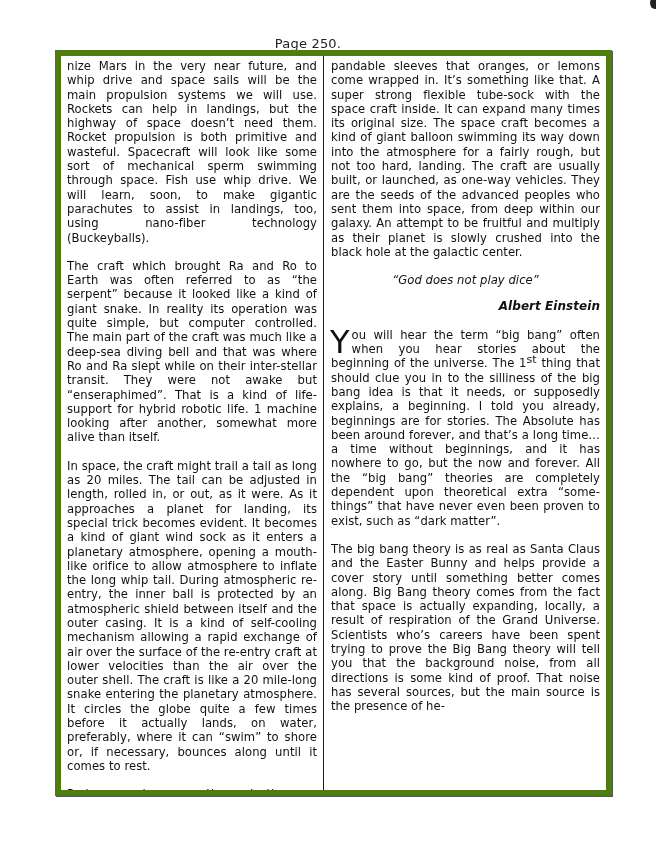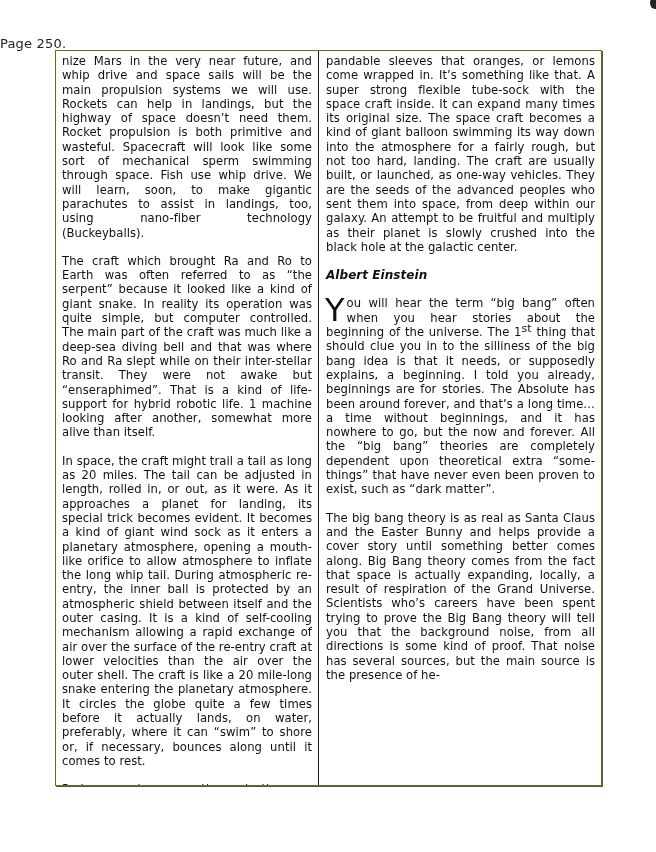--- a/index.html
+++ b/index.html
@@ -13,41 +13,41 @@
       position: relative;
       overflow: hidden;
       font-family: "DejaVu Sans", sans-serif;
       color: #111111;
     }
     .page-number {
       position: absolute;
       top: 36px;
       left: 0;
       width: 616px;
-      text-align: left;
+      text-align: center;
       font-size: 13px;
       color: #222;
       letter-spacing: 0.2px;
     }
     .corner-mark {
       position: absolute;
       top: -3px;
       right: -4px;
       width: 10px;
       height: 12px;
       background: #222;
       border-radius: 50%;
     }
     .frame {
       position: absolute;
       top: 50px;
       left: 55px;
       width: 545px;
       height: 734px;
-      border: 1px solid #4d7c0f;
+      border: 6px solid #4d7c0f;
       box-shadow: 1px 1px 0 #555;
       display: flex;
     }
     .col {
       box-sizing: border-box;
       height: 100%;
       overflow: hidden;
       padding: 3px 6px 0 6px;
       font-size: 11.6px;
       line-height: 14.3px;
@@ -75,21 +75,21 @@
       margin: 14px 0 12px 0;
       line-height: 18px;
     }
     .epigraph {
       text-align: center;
       font-style: italic;
       font-size: 11.6px;
       margin: 0 0 12px 0;
     }
     .attribution {
-      text-align: left;
+      text-align: right;
       font-style: italic;
       font-weight: bold;
       font-size: 12px;
       margin: 0 0 14px 0;
     }
     .dropcap {
       float: left;
       font-size: 32px;
       line-height: 26px;
       margin: 1px 2px 0 -1px;
@@ -110,17 +110,18 @@
 
 <div class="frame">
   <div class="col col-left">
     <p class="para">nize Mars in the very near future, and whip drive and space sails  will be the main propulsion systems we will use.  Rockets can help in landings, but the highway of space doesn’t need them.  Rocket propulsion is both primitive and wasteful.  Spacecraft will look like some sort of mechanical sperm swimming through space.  Fish use whip drive.  We will learn, soon, to make gigantic parachutes to assist in landings, too, using nano-fiber technology (Buckeyballs).</p>
     <p class="para">The craft which brought   Ra and Ro to Earth was often referred to as “the serpent” because it looked like a kind of giant snake.  In reality its operation was quite simple, but computer controlled.  The main part of the craft was much like a deep-sea diving bell and that was where Ro and Ra slept  while on their inter-stellar transit.  They were not awake but “enseraphimed”.  That is a kind of life-support for  hybrid robotic life.  1  machine looking after another, somewhat more alive than itself.</p>
     <p class="para">In space, the craft  might trail a tail as long as 20 miles.  The tail can be adjusted in length, rolled in, or out, as it were.  As it approaches a planet  for landing, its special trick  becomes evident.  It  becomes a kind of giant  wind sock as it enters a planetary atmosphere,  opening a mouth-like orifice to allow atmosphere to inflate  the long whip tail.  During atmospheric re-entry, the inner  ball  is protected by an atmospheric shield between itself and the outer casing.  It is a kind of  self-cooling mechanism allowing a rapid exchange of air over the surface of the re-entry craft at lower velocities than the air over the outer shell.  The craft  is  like a 20 mile-long snake entering the planetary atmosphere.  It circles the globe quite a few times before it actually lands, on water, preferably, where it can “swim” to shore or, if necessary, bounces along until it comes to rest.</p>
     <p class="para last">Perhaps you have seen those plastic ex-</p>
   </div>
   <div class="col col-right">
     <p class="para">pandable sleeves that oranges, or lemons come wrapped in.  It’s something like that.  A super strong  flexible tube-sock with the space craft inside.   It can expand many times its original size.   The space craft becomes a kind of giant balloon swimming its way down into the atmosphere for a fairly rough, but not too hard, landing.  The craft are usually built, or launched, as one-way vehicles.   They are the seeds of the advanced peoples who sent them into space, from deep within our galaxy.  An attempt to be fruitful and multiply as their planet   is slowly crushed into the black hole at the galactic center.</p>
+    <p class="epigraph">“God does not play dice”</p>
     <p class="attribution">Albert Einstein</p>
     <p class="para"><span class="dropcap">Y</span><span>ou will hear the term “big bang” often when you hear stories about the beginning of the universe.  The 1</span><sup>st</sup><span>  thing that should clue you in to the silliness of the big bang idea is that it needs, or supposedly explains, a beginning.  I told you already, beginnings are for stories.  The Absolute has been around forever, and that’s a long time… a time without beginnings, and it has nowhere to go, but the now and forever.  All the “big bang” theories are completely dependent upon theoretical extra “some-things” that have never even been proven to exist, such as “dark matter”.</span></p>
     <p class="para last">The big bang theory is as real as Santa Claus and the Easter Bunny and helps provide a cover story until something better comes along.  Big Bang theory comes from the fact that space is actually expanding, locally, a result of respiration of the Grand Universe.  Scientists who’s careers have been spent trying to prove the Big Bang theory will tell you that the background noise, from all directions is some kind of proof.  That noise has several sources, but the main source is the presence of he-</p>
   </div>
 </div>
 
 </body></html>

